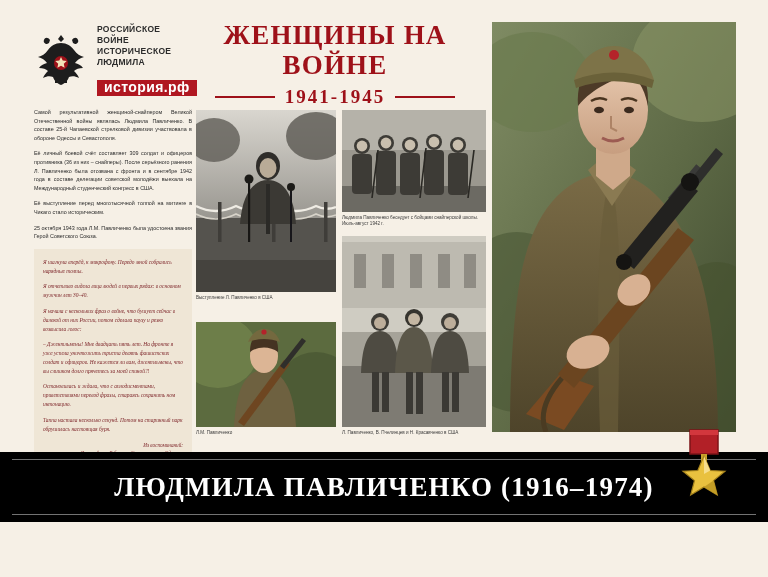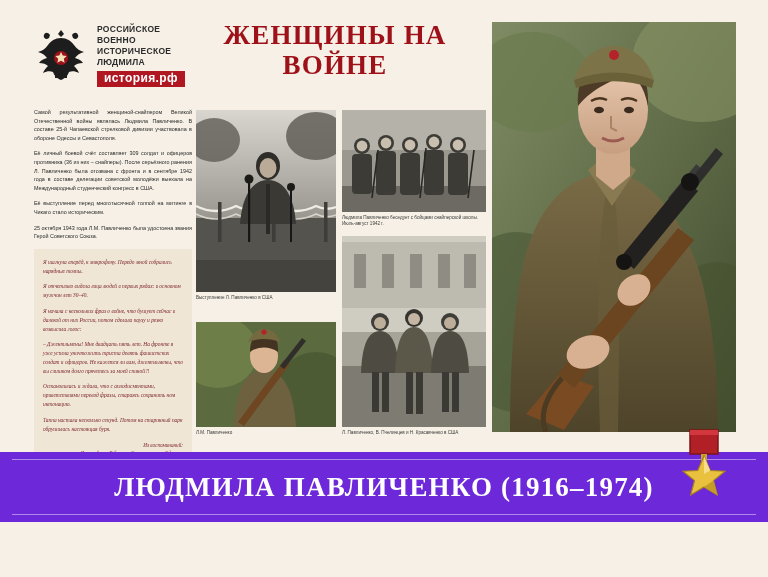--- a/index.html
+++ b/index.html
@@ -39,24 +39,24 @@
   .logo-text {
     font-size: 8.5px;
     line-height: 11px;
     font-weight: bold;
     color: #2c2c2c;
     letter-spacing: 0.3px;
   }
   .logo-text .l1 { display: block; }
   .logo-url {
     display: inline-block;
-    margin-top: 3px;
+    margin-top: 12px;
     background: #b01721;
     color: #fff;
-    font-size: 12px;
+    font-size: 14px;
     font-weight: bold;
     padding: 2px 7px 2.5px 7px;
     letter-spacing: 0.4px;
   }
   .title-block {
     position: absolute;
     left: 180px; top: 20px;
     width: 310px;
     text-align: center;
   }
@@ -151,21 +151,21 @@
   
   #photo-usa { left: 342px; top: 236px; width: 144px; height: 191px; }
 
   .ph-inner { position: absolute; inset: 0; }
 
   
   .banner {
     position: absolute;
     left: 0; top: 452px;
     width: 768px; height: 70px;
-    background: #6d28d9;
+    background: #000000;
     display: flex;
     align-items: center;
     justify-content: center;
   }
   .banner::before, .banner::after {
     content: "";
     position: absolute;
     left: 12px; right: 12px;
     height: 1px;
     background: rgba(255,255,255,0.45);
@@ -212,29 +212,34 @@
             <path d="M38 9 c2 -3 5 -3 6 0 c1 2 -1 4 -3 4 l-2 -1z"></path>
             <path d="M27 12 c-6 0 -10 3 -13 7 c-3 4 -6 6 -10 7 c4 1 7 3 9 6 c-3 1 -6 2 -8 5 c4 0 7 1 9 3 c-2 2 -4 4 -5 7 c4 -2 7 -2 10 -1 c1 3 3 6 8 8 c5 -2 7 -5 8 -8 c3 -1 6 -1 10 1 c-1 -3 -3 -5 -5 -7 c2 -2 5 -3 9 -3 c-2 -3 -5 -4 -8 -5 c2 -3 5 -5 9 -6 c-4 -1 -7 -3 -10 -7 c-3 -4 -7 -7 -13 -7z"></path>
             <circle cx="27" cy="32" r="7" fill="#9e1119"></circle>
             <path d="M27 26 l1.7 3.6 4 .5 -2.9 2.7 .8 3.9 -3.6 -2 -3.6 2 .8 -3.9 -2.9 -2.7 4 -.5z" fill="#f2e2b8"></path>
             <path d="M21 50 h12 v2 h-12z"></path>
           </g>
         </svg>
       </span>
       <span class="logo-text">
         <span class="l1">РОССИЙСКОЕ</span>
-        <span class="l1">ВОЕННО</span>
+        <span class="l1">ВОЙНЕ</span>
         <span class="l1">ИСТОРИЧЕСКОЕ</span>
         <span class="l1">ЛЮДМИЛА</span>
         <span class="logo-url">история.рф</span>
       </span>
     </div>
 
     <div class="title-block">
       <div class="title-main">ЖЕНЩИНЫ НА ВОЙНЕ</div>
+      <div class="title-years-row">
+        <span class="rule"></span>
+        <span class="title-years">1941-1945</span>
+        <span class="rule"></span>
+      </div>
     </div>
   </div>
 
   <div class="text-col">
     <div class="body-text">
       <p>Самой результативной женщиной-снайпером Великой Отечественной войны являлась Людмила Павличенко. В составе 25-й Чапаевской стрелковой дивизии участвовала в обороне Одессы и Севастополя.</p>
       <p>Её личный боевой счёт составляет 309 солдат и офицеров противника (36 из них – снайперы). После серьёзного ранения Л. Павличенко была отозвана с фронта и в сентябре 1942 года в составе делегации советской молодёжи выехала на Международный студенческий конгресс в США.</p>
       <p>Её выступление перед многотысячной толпой на митинге в Чикаго стало историческим.</p>
       <p>25 октября 1943 года Л.М. Павличенко была удостоена звания Герой Советского Союза.</p>
     </div>

